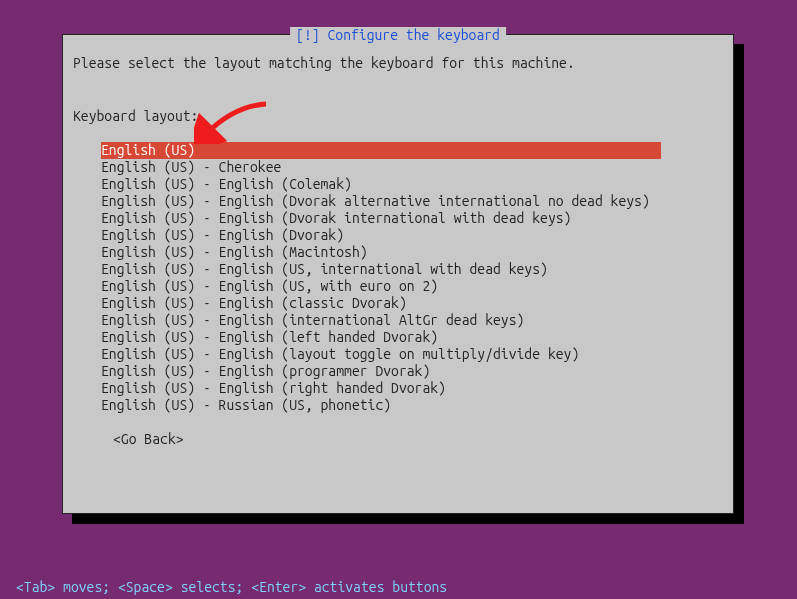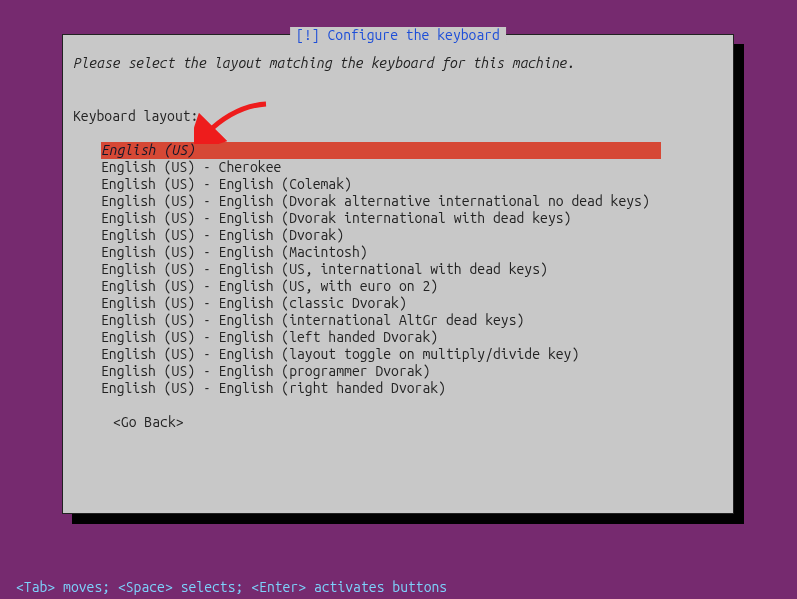--- a/index.html
+++ b/index.html
@@ -43,40 +43,38 @@
       color: #1d4ed8;
       white-space: nowrap;
     }
     .dialog-content {
       padding: 20px 10px 10px 10px;
       color: #222;
       line-height: 17px;
     }
     .prompt {
       margin-bottom: 17px;
-      font-style: italic;
     }
     .label {
       margin-bottom: 17px;
       margin-top: 36px;
     }
     .list {
       margin-left: 28px;
     }
     .list-item {
       white-space: pre;
       cursor: pointer;
     }
     .list-item.selected {
       background: #d64835;
-      color: #0f172a;
+      color: #ffffff;
       display: inline-block;
       min-width: 560px;
       padding-right: 8px;
-      font-style: italic;
     }
     .go-back {
       margin-top: 17px;
       margin-left: 40px;
     }
     .statusbar {
       position: absolute;
       bottom: 4px;
       left: 0;
       color: #7dd3fc;
@@ -140,20 +138,23 @@
         </div>
         <div>
           <div class="list-item">English (US) - English (layout toggle on multiply/divide key)</div>
         </div>
         <div>
           <div class="list-item">English (US) - English (programmer Dvorak)</div>
         </div>
         <div>
           <div class="list-item">English (US) - English (right handed Dvorak)</div>
         </div>
+        <div>
+          <div class="list-item">English (US) - Russian (US, phonetic)</div>
+        </div>
       </div>
     <div class="go-back">&lt;Go Back&gt;</div>
   </div>
 </div>
 
 <svg class="arrow" width="78" height="46" viewBox="0 0 78 46">
   <defs>
     <marker id="ah" markerWidth="8" markerHeight="8" refX="2" refY="4" orient="auto">
       <polygon points="0,0 8,4 0,8" fill="#ee1c1c"></polygon>
     </marker>

